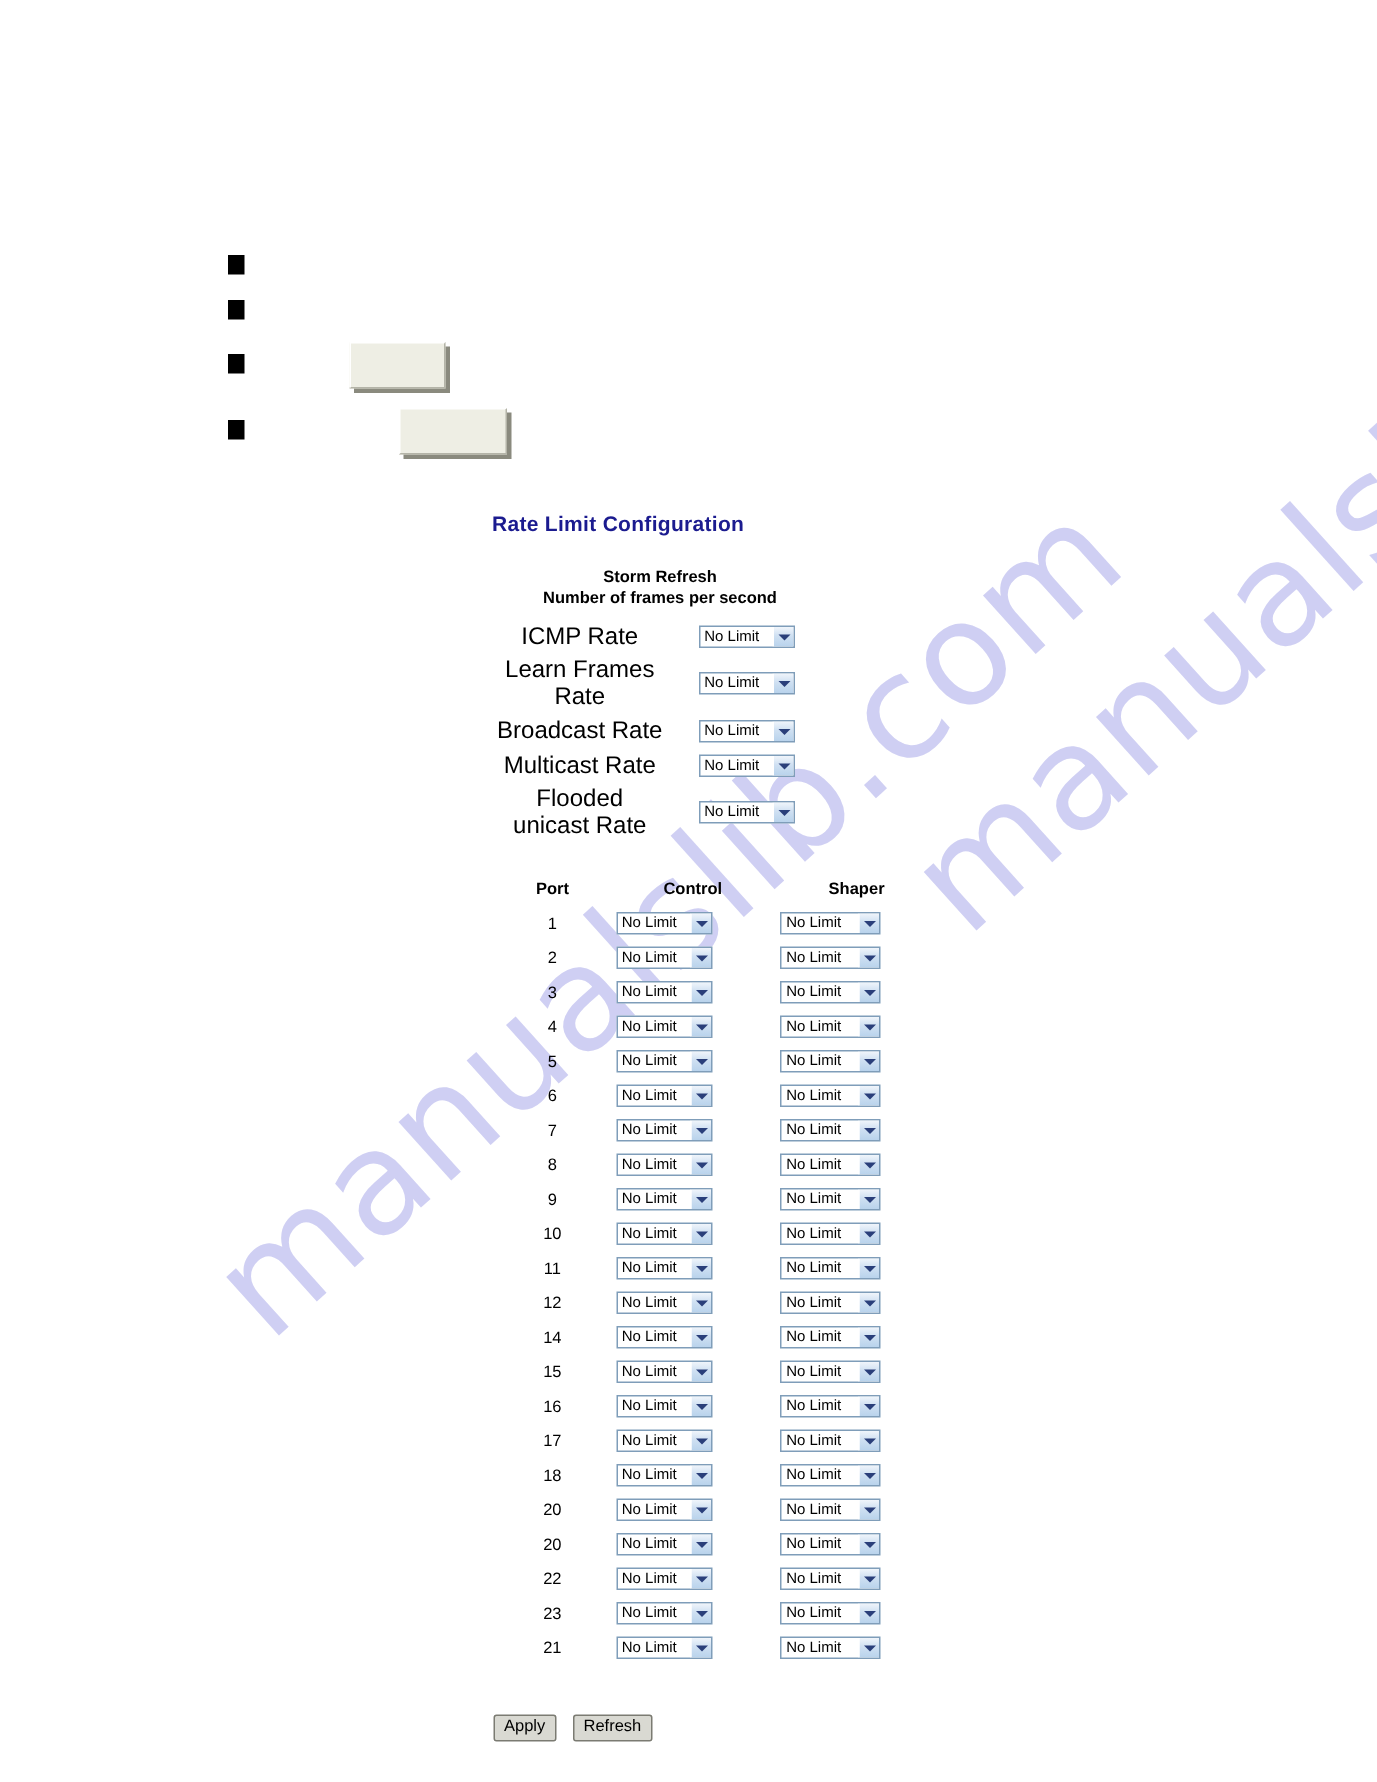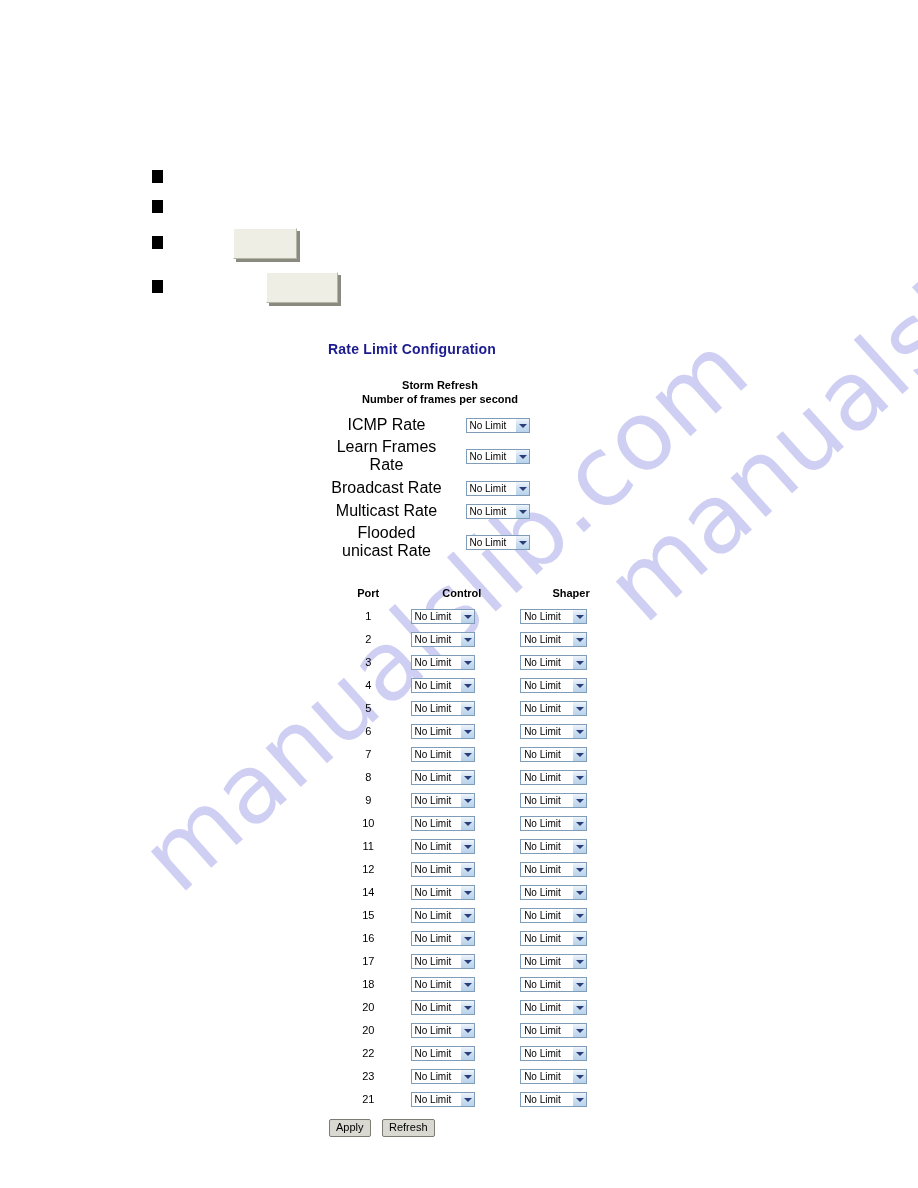--- a/index.html
+++ b/index.html
@@ -185,21 +185,21 @@
     left: 3px; top: 5px;
     width: 0; height: 0;
     border-left: 4px solid transparent;
     border-right: 4px solid transparent;
     border-top: 4px solid #2a3f7a;
   }
   .xpsel.wide { width: 67px; }
 
   
   #action-bar {
-    margin-top: 6px;
+    margin-top: 30px;
     margin-left: 2px;
   }
   .winbtn {
     display: inline-block;
     font-family: "Liberation Sans", sans-serif;
     font-size: 11px;
     color: #000;
     background: #d9d9d2;
     border: 1px solid #7b7b72;
     border-radius: 2px;

